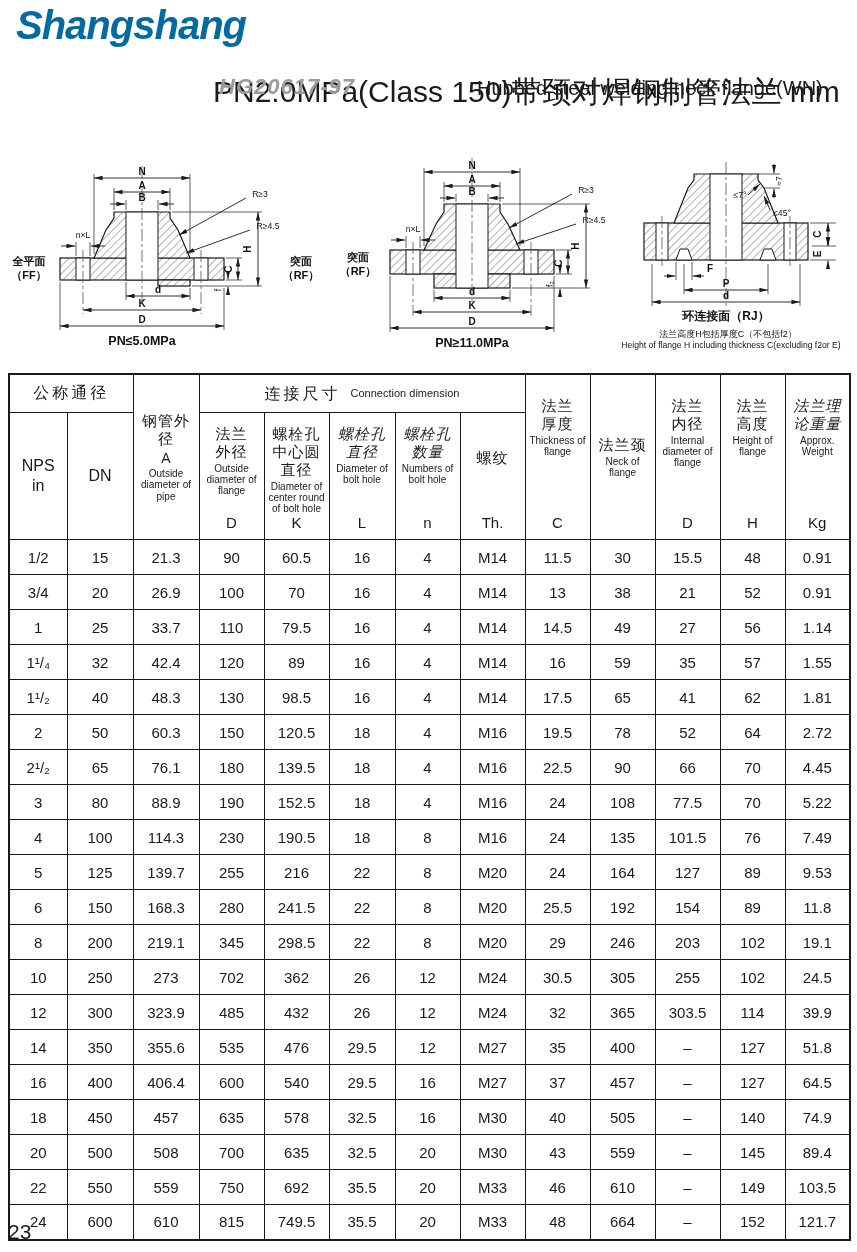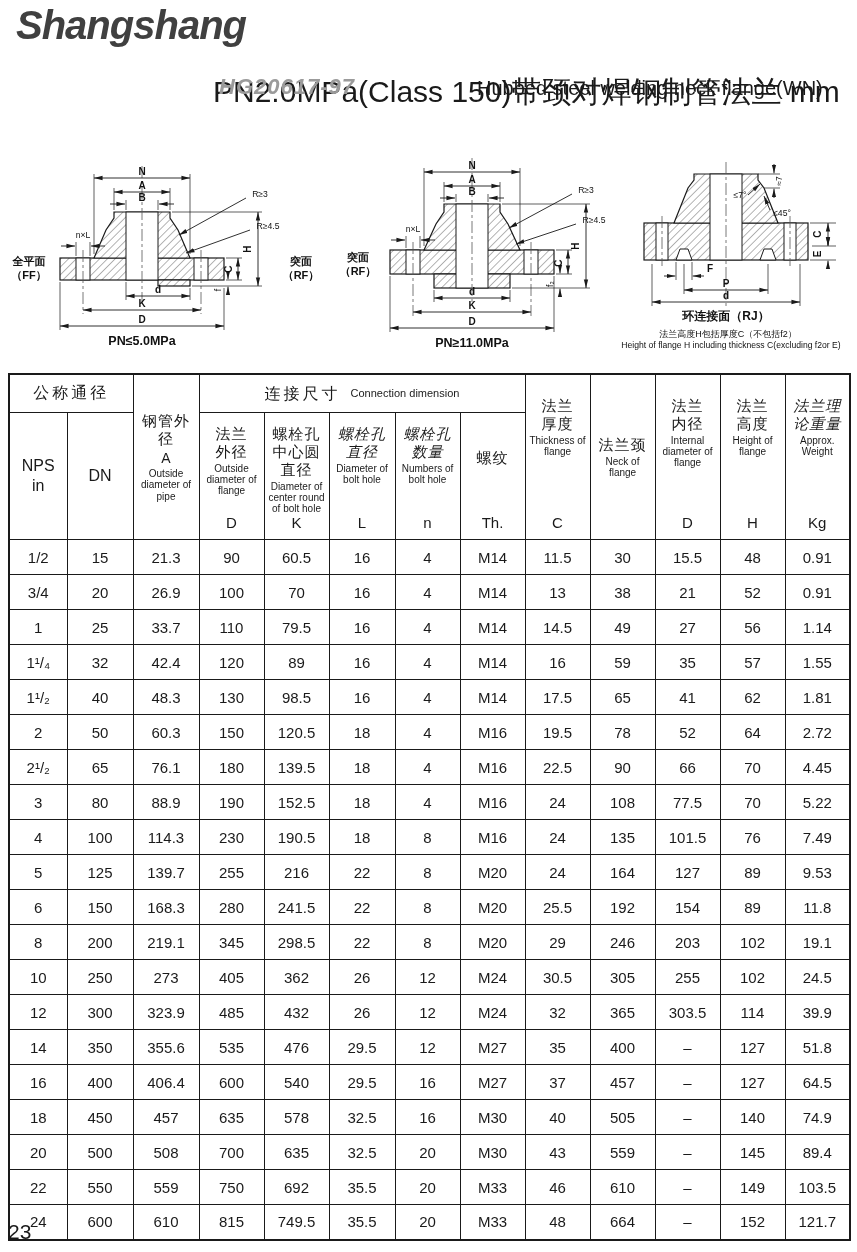--- a/index.html
+++ b/index.html
@@ -1,19 +1,19 @@
 <!DOCTYPE html>
 <html><head>
 <meta charset="utf-8">
 <style>
   * { box-sizing: border-box; margin: 0; padding: 0; }
   html,body { width:857px; height:1252px; background:#fff; font-family:"Liberation Sans",sans-serif; color:#1a1a1a; position:relative; overflow:hidden; }
 
   
-  .logo { position:absolute; left:16px; top:4px; color:#404040; }
+  .logo { position:absolute; left:16px; top:4px; color:#0369a1; }
   .logo .l1 { font-size:40px; font-weight:bold; font-style:italic; letter-spacing:-1px; line-height:1.05; }
   .logo .l2 { font-size:24px; font-weight:500; letter-spacing:0px; margin-top:-2px; }
   .title   { position:absolute; left:213px; top:27px; font-size:30px; font-weight:400; white-space:nowrap;margin-top:45px; }
   .standard{ position:absolute; left:219px; top:74px; font-size:22px; font-weight:bold; font-style:italic; color:#9b9b9b; letter-spacing:1px; }
   .subtitle{ position:absolute; left:477px; top:77px; font-size:20px; }
 
   
   .dwg { position:absolute; top:138px; }
   #svg1 { left:2px; }
   #svg2 { left:334px; }
@@ -559,21 +559,21 @@
         <td>29</td>
         <td>246</td>
         <td>203</td>
         <td>102</td>
         <td>19.1</td>
       </tr>
       <tr>
         <td>10</td>
         <td>250</td>
         <td>273</td>
-        <td>405</td>
+        <td>702</td>
         <td>362</td>
         <td>26</td>
         <td>12</td>
         <td>M24</td>
         <td>30.5</td>
         <td>305</td>
         <td>255</td>
         <td>102</td>
         <td>24.5</td>
       </tr>

